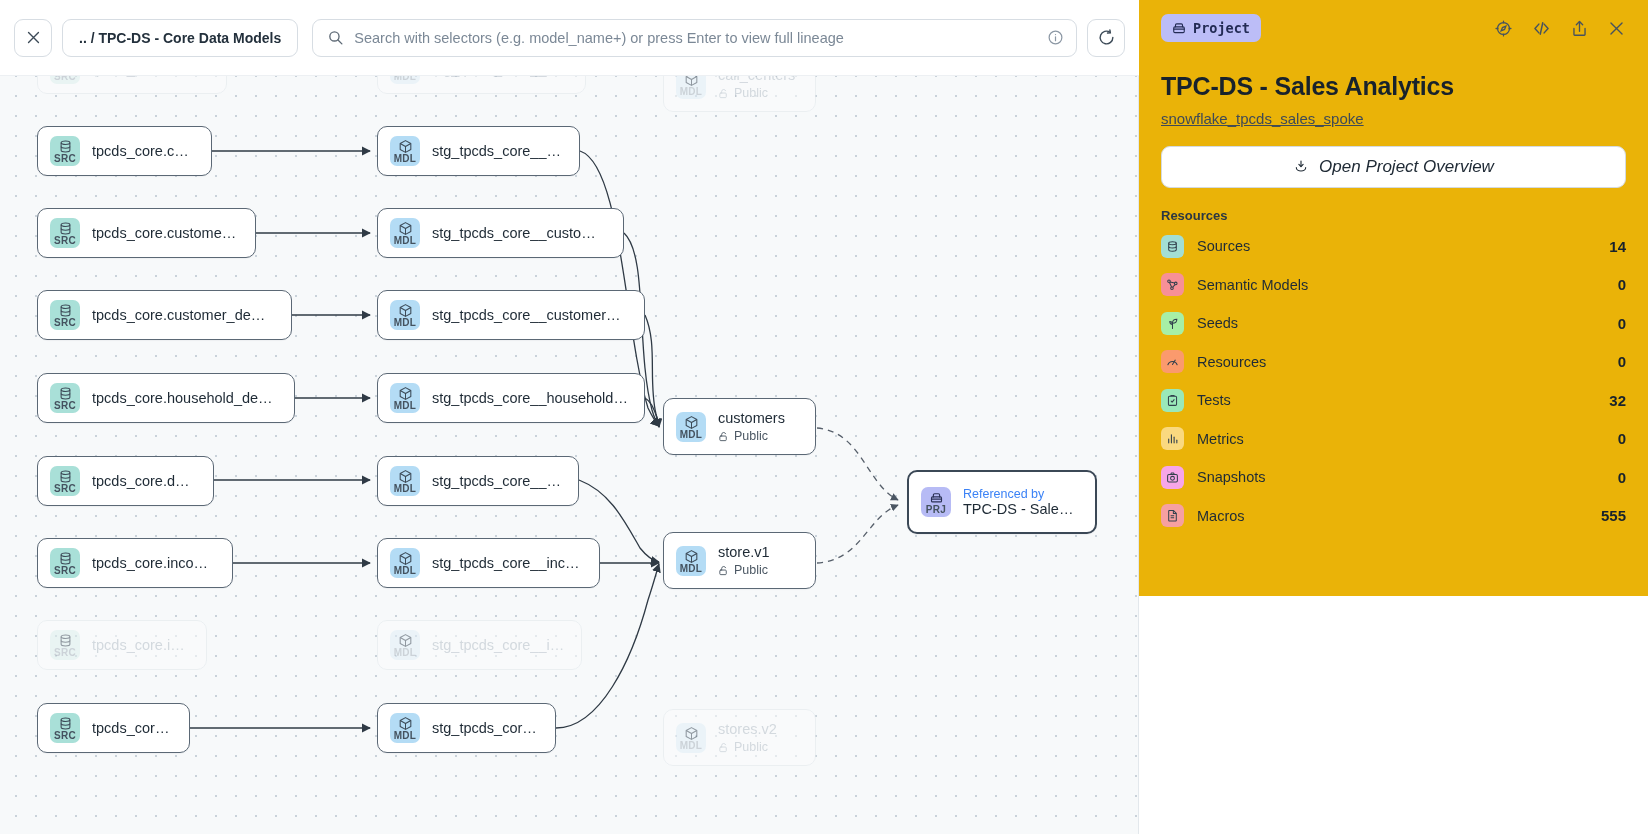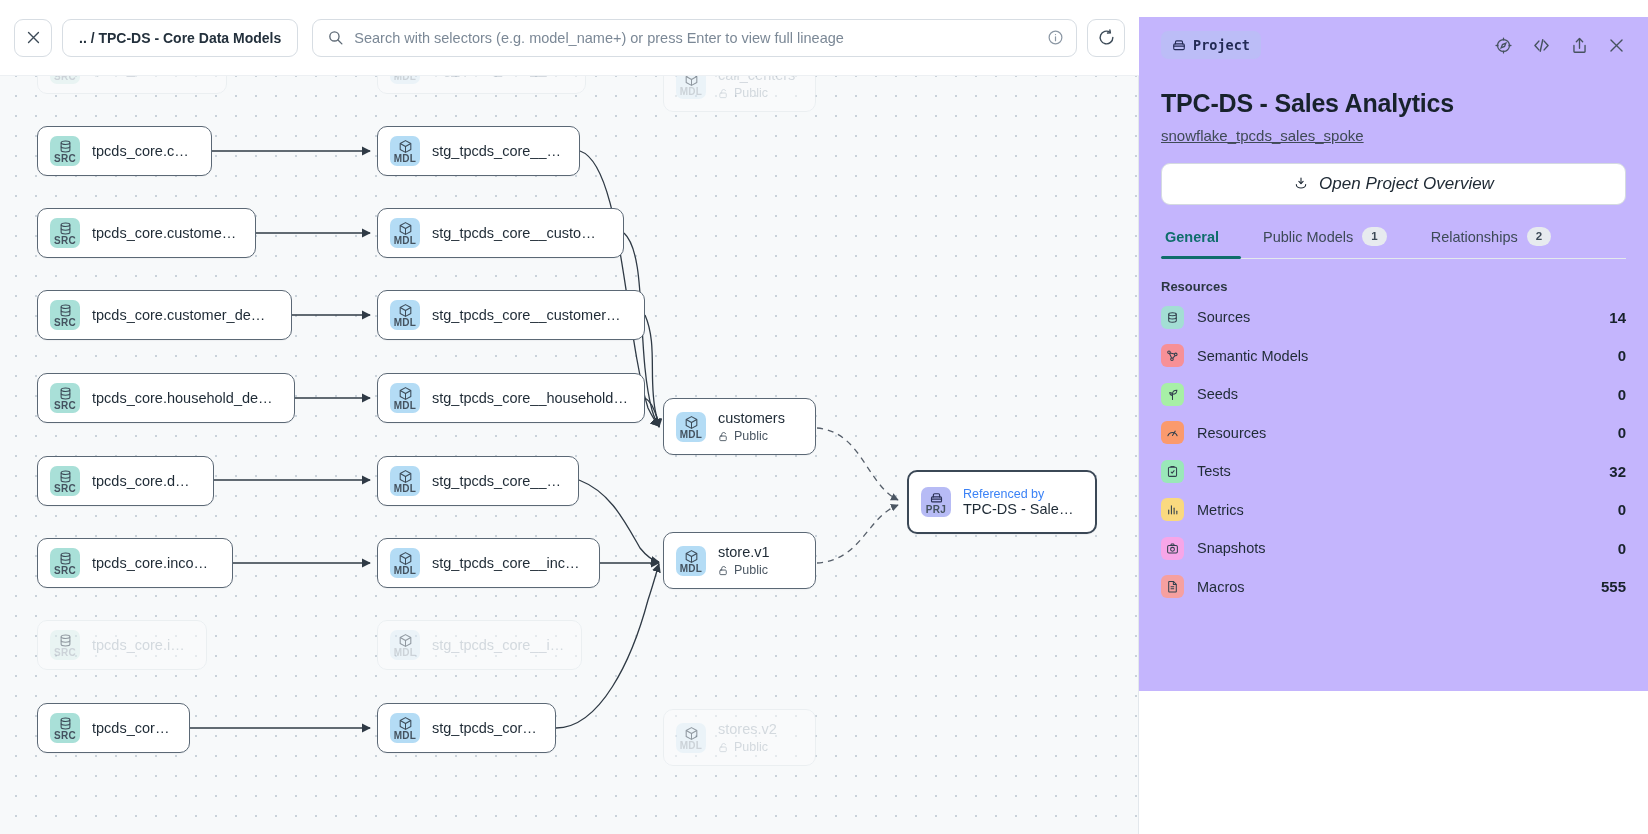--- a/index.html
+++ b/index.html
@@ -103,21 +103,21 @@
     overflow: hidden; text-overflow: ellipsis;
   }
   .nsub {
     font-size: 12.5px; color: #4c5864; display: flex; align-items: center; gap: 5px;
     margin-top: 3px;
   }
   .nkicker { font-size: 12.5px; color: #3b82f6; }
   .node.faded .ntitle, .node.faded .nsub, .node.faded .nkicker { color: #b6bfc8; }
 
   
-  .panel { width: 509px; height: 674px; background: #c4b5fd; padding: 0 22px; position: relative; margin-top: 17px; }
+  .panel { width: 509px; height: 596px; background: #eab308; padding: 0 22px; position: relative; }
   .panel-top { display: flex; align-items: center; justify-content: space-between; height: 56px; }
   .chip {
     display: inline-flex; align-items: center; gap: 7px;
     background: #bcbdf7; color: #232b55; border-radius: 7px;
     padding: 6px 11px; font-size: 13.5px; font-weight: 700;
     font-family: "DejaVu Sans Mono", monospace;
   }
   .panel-icons { display: flex; align-items: center; gap: 18px; color: #46525f; }
   .pic { cursor: pointer; display: flex; }
   .ptitle { font-size: 25px; font-weight: 700; color: #18222c; margin-top: 16px; letter-spacing: -.2px;}
@@ -605,33 +605,20 @@
 
     <div class="overview-btn">
       <svg width="16" height="16" viewBox="0 0 24 24" fill="none" stroke="#202b36" stroke-width="1.7" stroke-linecap="round" stroke-linejoin="round">
         <path d="M12 3 V11"></path>
           <path d="M8.8 8 L12 11.4 L15.2 8"></path>
           <path d="M5 13 a7 5 0 0 0 14 0"></path>
       </svg>
       <span>Open Project Overview</span>
     </div>
 
-    <div class="tabs" id="tabs">
-        <div class="tab active">
-          <span>General</span>
-        </div>
-        <div class="tab">
-          <span>Public Models</span>
-          <span class="tcount">1</span>
-        </div>
-        <div class="tab">
-          <span>Relationships</span>
-          <span class="tcount">2</span>
-        </div>
-      </div>
 
     <div class="sect-label">Resources</div>
     <div id="res-list">
         <div class="res-row">
           <span class="res-ic" style="background:#a3ded4">
             <svg width="13" height="13" viewBox="0 0 24 24" fill="none" stroke="#32404d" stroke-width="1.9">
               <ellipse cx="12" cy="6" rx="7" ry="2.7"></ellipse>
               <path d="M5 6 V18 c0 1.5 3.1 2.7 7 2.7 s7 -1.2 7 -2.7 V6"></path>
               <path d="M5 12 c0 1.5 3.1 2.7 7 2.7 s7 -1.2 7 -2.7"></path>
             </svg>

